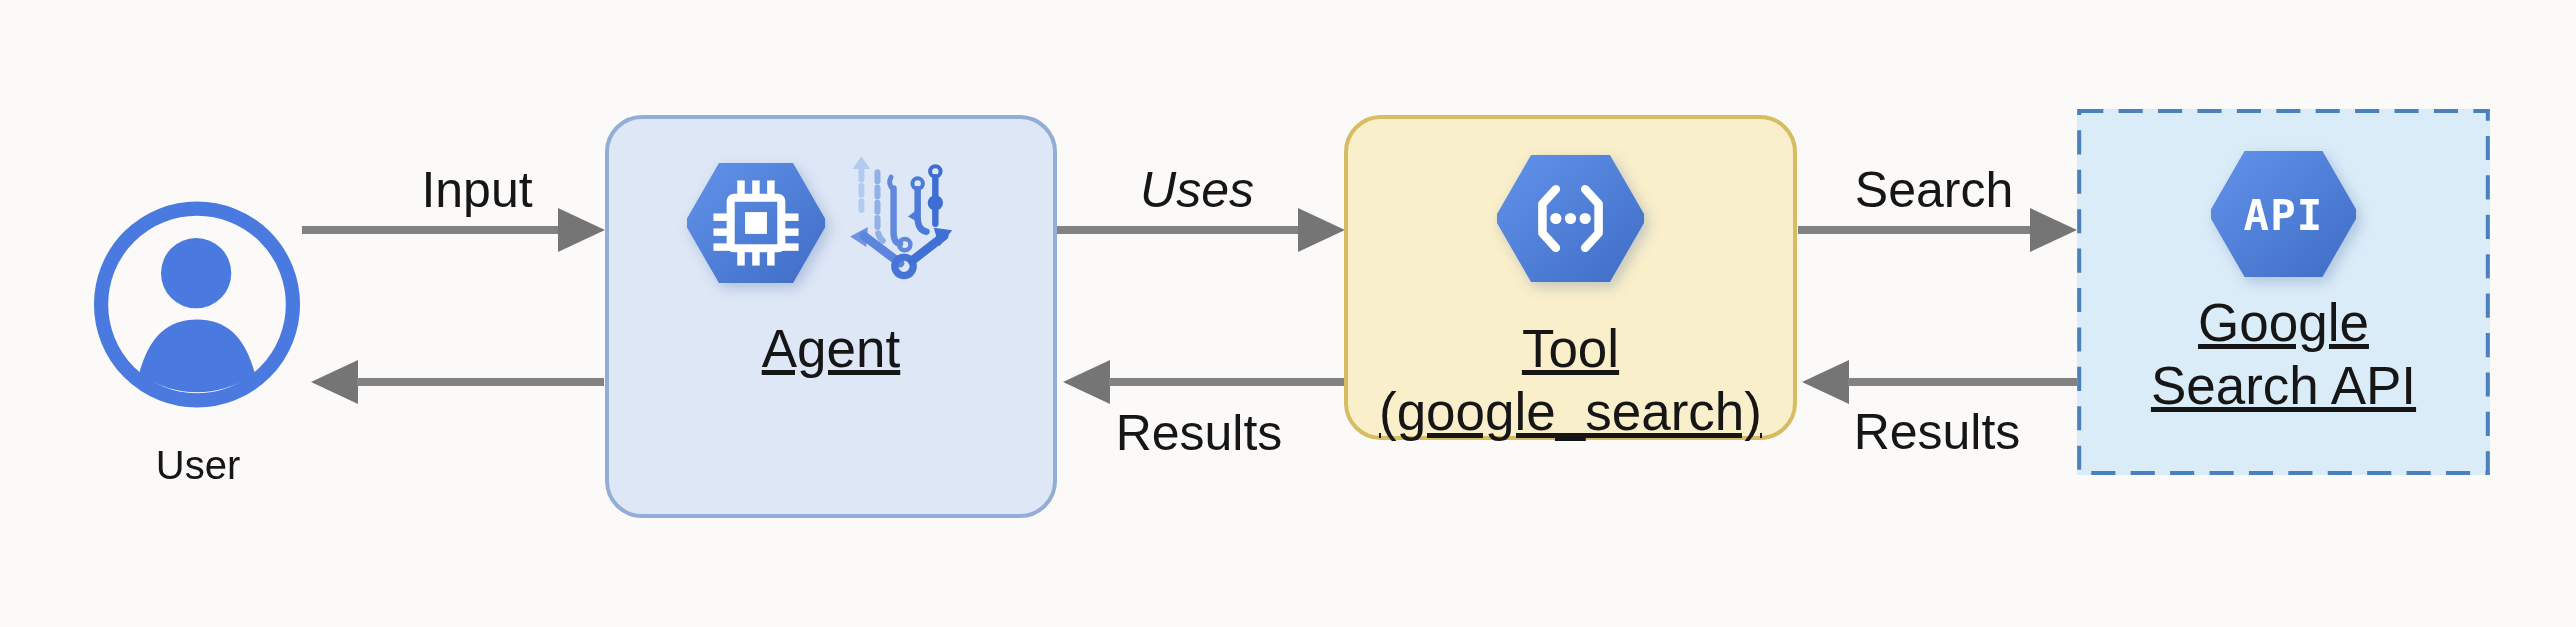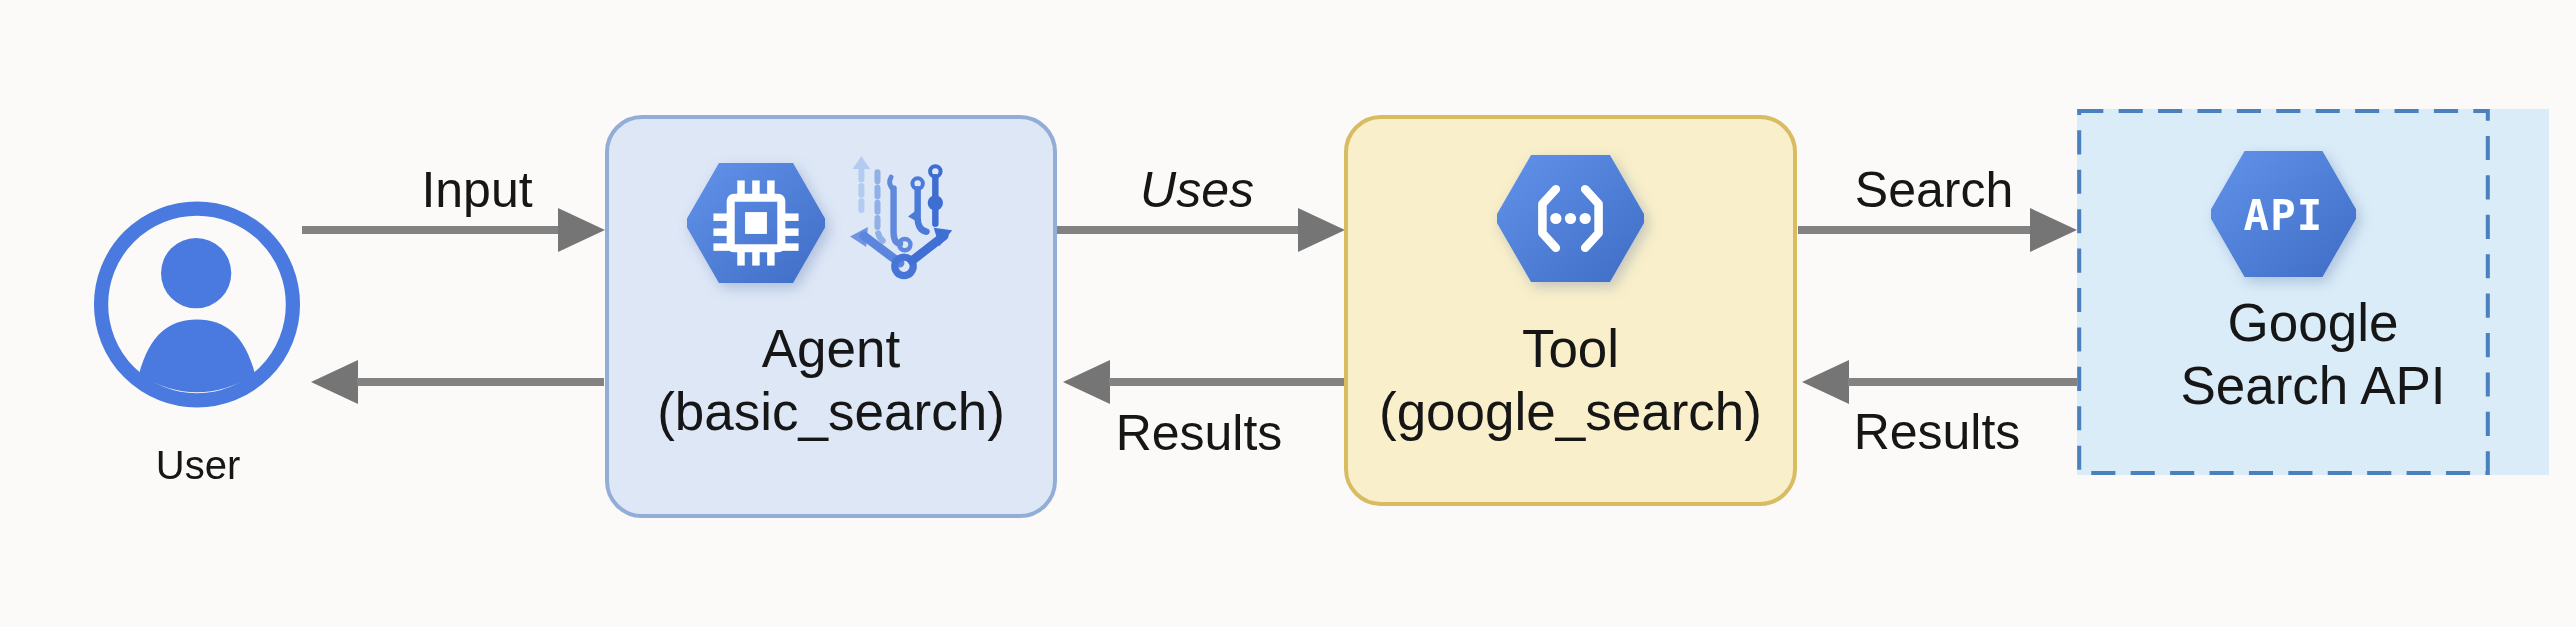--- a/index.html
+++ b/index.html
@@ -7,26 +7,26 @@
     position:relative;
     width:2576px;height:628px;
     background:#fbfaf8;
     font-family:"Liberation Sans",sans-serif;
     color:#161616;
     overflow:hidden;
   }
   
   .node-box{position:absolute;box-sizing:border-box;}
   .box-agent{left:605px;top:115px;width:452px;height:403px;background:#dde7f6;border:4px solid #93aed6;border-radius:37px;}
-  .box-tool{left:1344px;top:115px;width:453px;height:391px;background:#f9efca;border:4px solid #d8bc62;border-radius:37px;}
-  .box-api{left:2077px;top:109px;width:472px;height:366px;background:#daecf8;}
+  .box-tool{left:1344px;top:115px;width:453px;height:325px;background:#f9efca;border:4px solid #d8bc62;border-radius:37px;}
+  .box-api{left:2077px;top:109px;width:413px;height:366px;background:#daecf8;}
   .api-dash{position:absolute;left:0;top:0;}
   .box-label{
     position:absolute;left:0;width:100%;text-align:center;
-    font-size:53px;line-height:63px;white-space:nowrap;
+    font-size:53px;line-height:63px;white-space:nowrap;text-decoration:underline;
   }
   .box-agent .box-label,.box-tool .box-label{top:198px;}
   .box-api .box-label{top:182px;}
   
   .icon{position:absolute;}
   .hex-shadow{filter:drop-shadow(4px 5.6px 6.4px rgba(70,100,160,.30));}
   .api-hex-text{
     font-family:"DejaVu Sans Mono",monospace;
     font-weight:bold;letter-spacing:1px;
   }
@@ -67,21 +67,20 @@
   <div class="arrow-shaft" style="left:302px;top:226px;width:256px;"></div>
   <div class="arrow-head-right" style="left:558px;top:208px;"></div>
   <div class="edge-label" style="left:445px;top:190px;margin-left:32px;">Input</div>
 
   <div class="arrow-head-left" style="left:311px;top:360px;"></div>
   <div class="arrow-shaft" style="left:357px;top:378px;width:247px;"></div>
 
   <div class="node-box box-agent">
     <div class="box-label">
       <div>Agent</div>
-      <div>(basic_search)</div>
     </div>
   </div>
 
   <svg class="icon hex-shadow" style="left:687px;top:163px;" width="138" height="120" viewBox="0 0 120 104">
     <defs>
       <linearGradient id="hexg1" x1="0" y1="0" x2="1" y2="1">
         <stop offset="0" stop-color="#6292ea"></stop>
           <stop offset="1" stop-color="#3f6dc6"></stop>
       </linearGradient>
     </defs>

